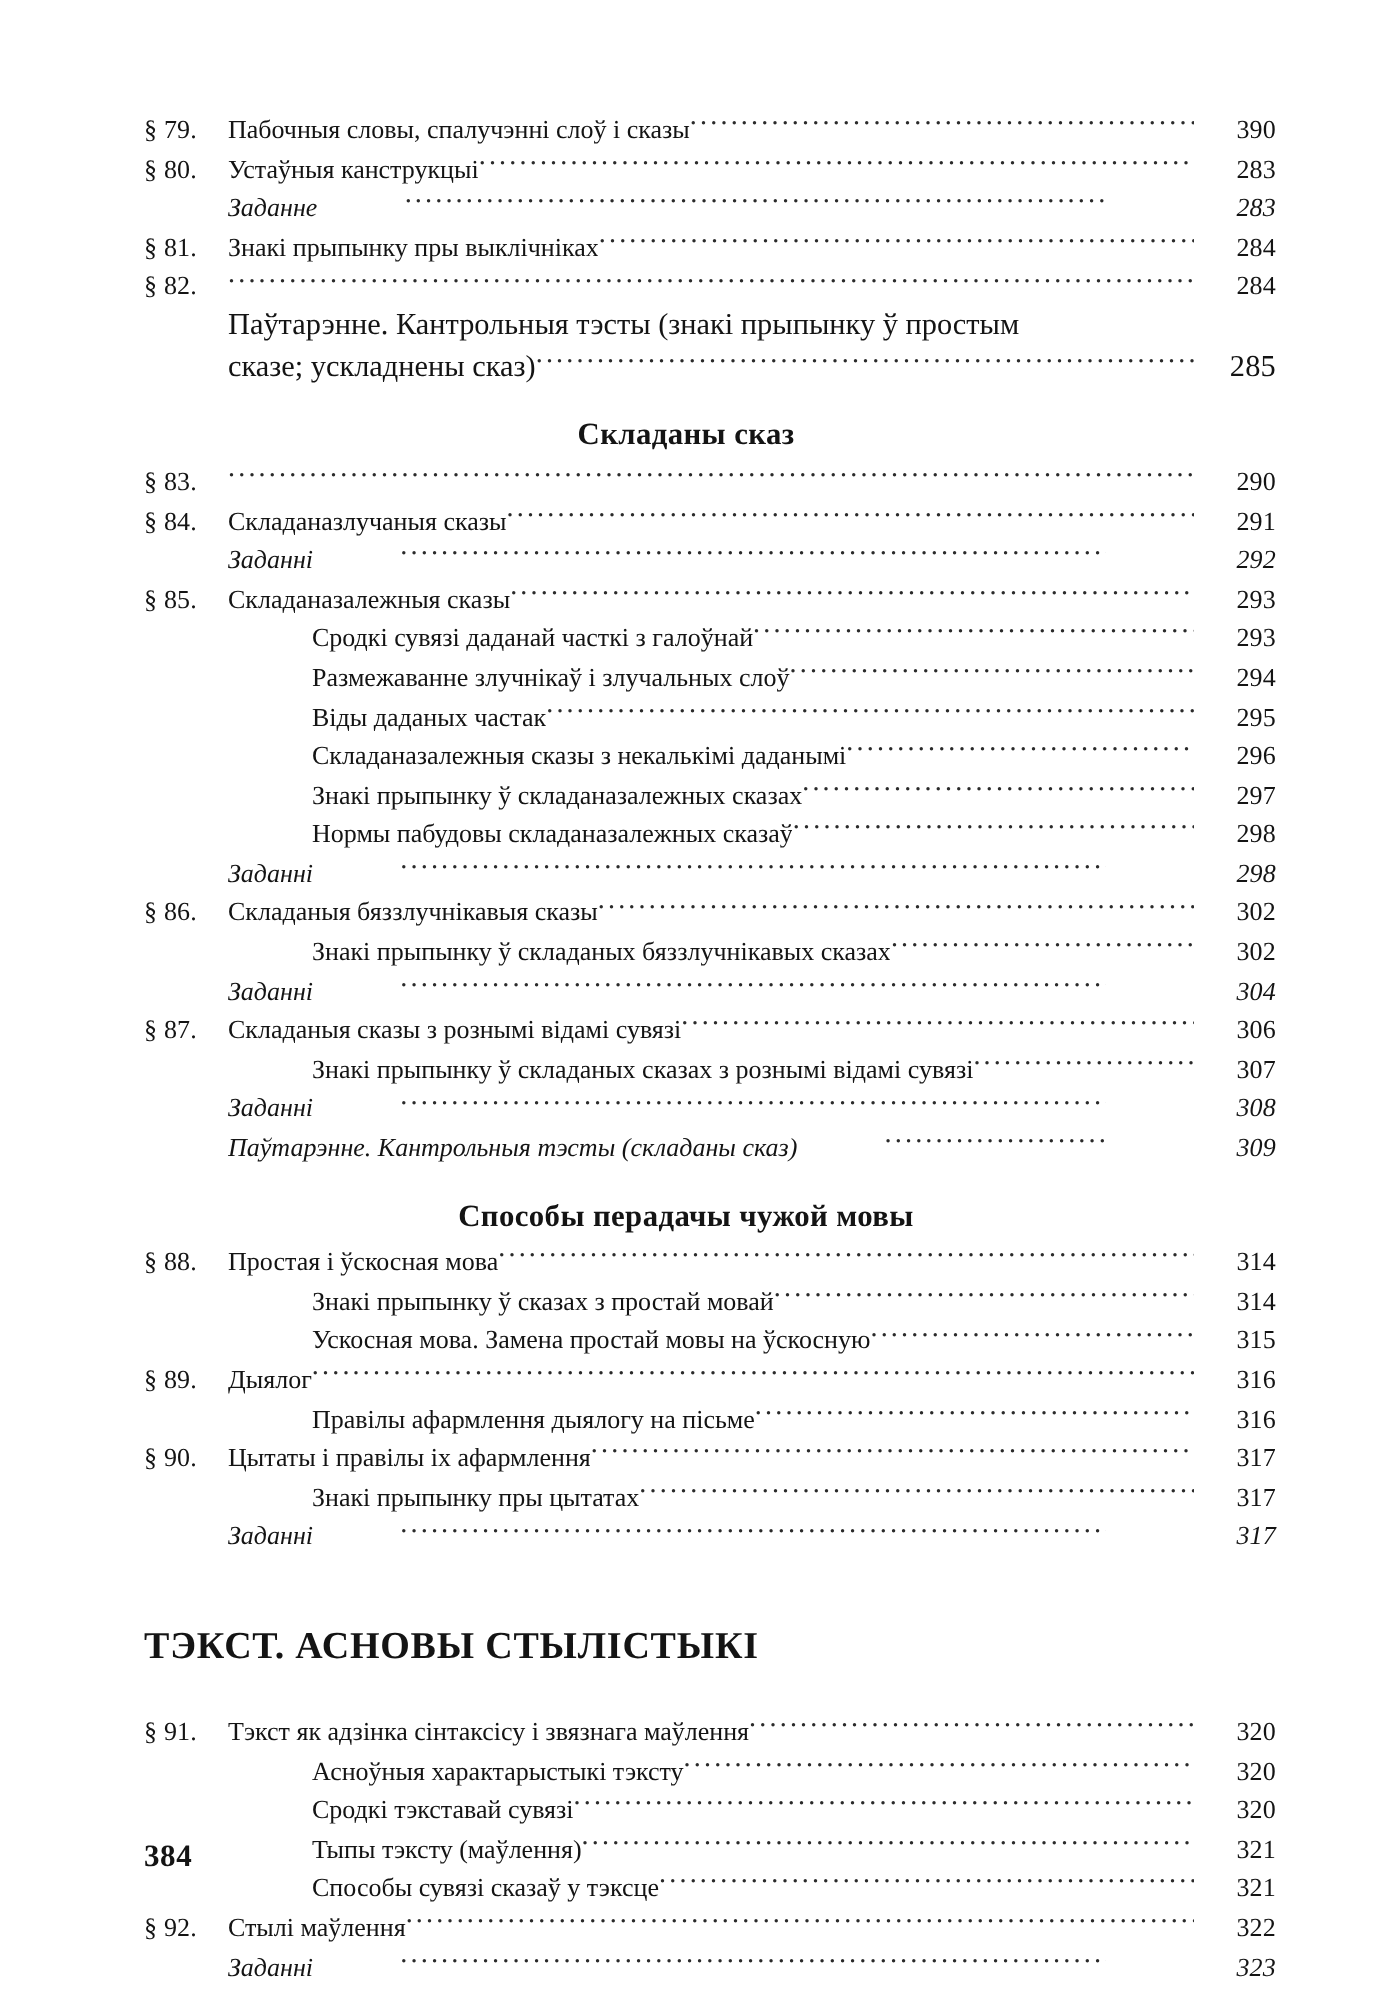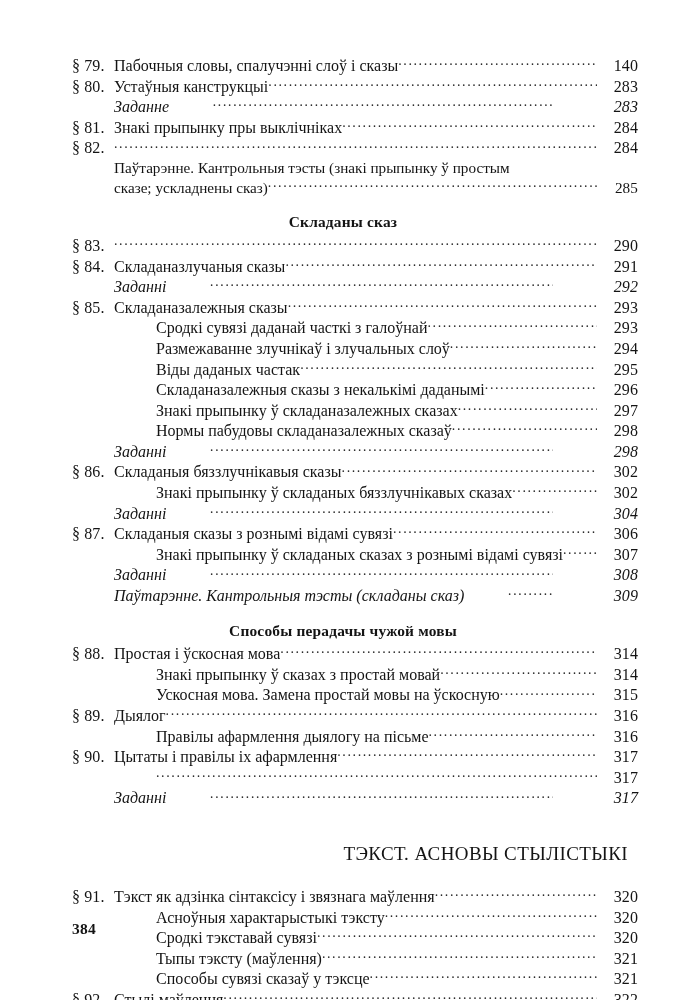--- a/index.html
+++ b/index.html
@@ -30,21 +30,21 @@
     position: absolute;
     left: 72px;
     top: 55px;
     width: 566px;
   }
 
   
   .row {
     display: flex;
     align-items: baseline;
-    font-size: 16px;
+    font-size: 13px;
     line-height: 19.6px;
     white-space: nowrap;
   }
 
   .num {
     flex: 0 0 auto;
     width: 42px;
     text-align: left;
     letter-spacing: 0.1px;
   }
@@ -114,22 +114,22 @@
     font-weight: bold;
     font-size: 15.4px;
     line-height: 19.6px;
     margin-top: 15px;
     margin-bottom: 3px;
     letter-spacing: 0.2px;
     padding-right: 24px;
   }
 
   .mainhead {
-    text-align: right;
-    font-weight: normal;
+    text-align: left;
+    font-weight: bold;
     font-size: 19px;
     line-height: 24px;
     letter-spacing: 0.4px;
     margin-top: 34px;
     margin-bottom: 20px;
     padding-right: 10px;
   }
   .gap-md { height: 16px; }
 
   .folio {
@@ -144,21 +144,21 @@
 </head>
 <body>
 
 <div class="page">
 
   <div class="toc" id="toc-root">
       <div class="row lvl-sec">
         <span class="num">§ 79.</span>
         <span class="title">Пабочныя словы, спалучэнні слоў і сказы</span>
         <span class="leader"></span>
-        <span class="pg">140</span>
+        <span class="pg">390</span>
       </div>
       <div class="row lvl-sec">
         <span class="num">§ 80.</span>
         <span class="title">Устаўныя канструкцыі</span>
         <span class="leader"></span>
         <span class="pg">283</span>
       </div>
       <div class="row lvl-sub ital">
         <span class="title">Заданне</span>
         <span class="leader"></span>
@@ -306,20 +306,21 @@
         <span class="leader"></span>
         <span class="pg">316</span>
       </div>
       <div class="row lvl-sec">
         <span class="num">§ 90.</span>
         <span class="title">Цытаты і правілы іх афармлення</span>
         <span class="leader"></span>
         <span class="pg">317</span>
       </div>
       <div class="row lvl-sub2">
+        <span class="title">Знакі прыпынку пры цытатах</span>
         <span class="leader"></span>
         <span class="pg">317</span>
       </div>
       <div class="row lvl-sub ital">
         <span class="title">Заданні</span>
         <span class="leader"></span>
         <span class="pg">317</span>
       </div>
       <div class="mainhead">ТЭКСТ. АСНОВЫ СТЫЛІСТЫКІ</div>
       <div class="row lvl-sec">

